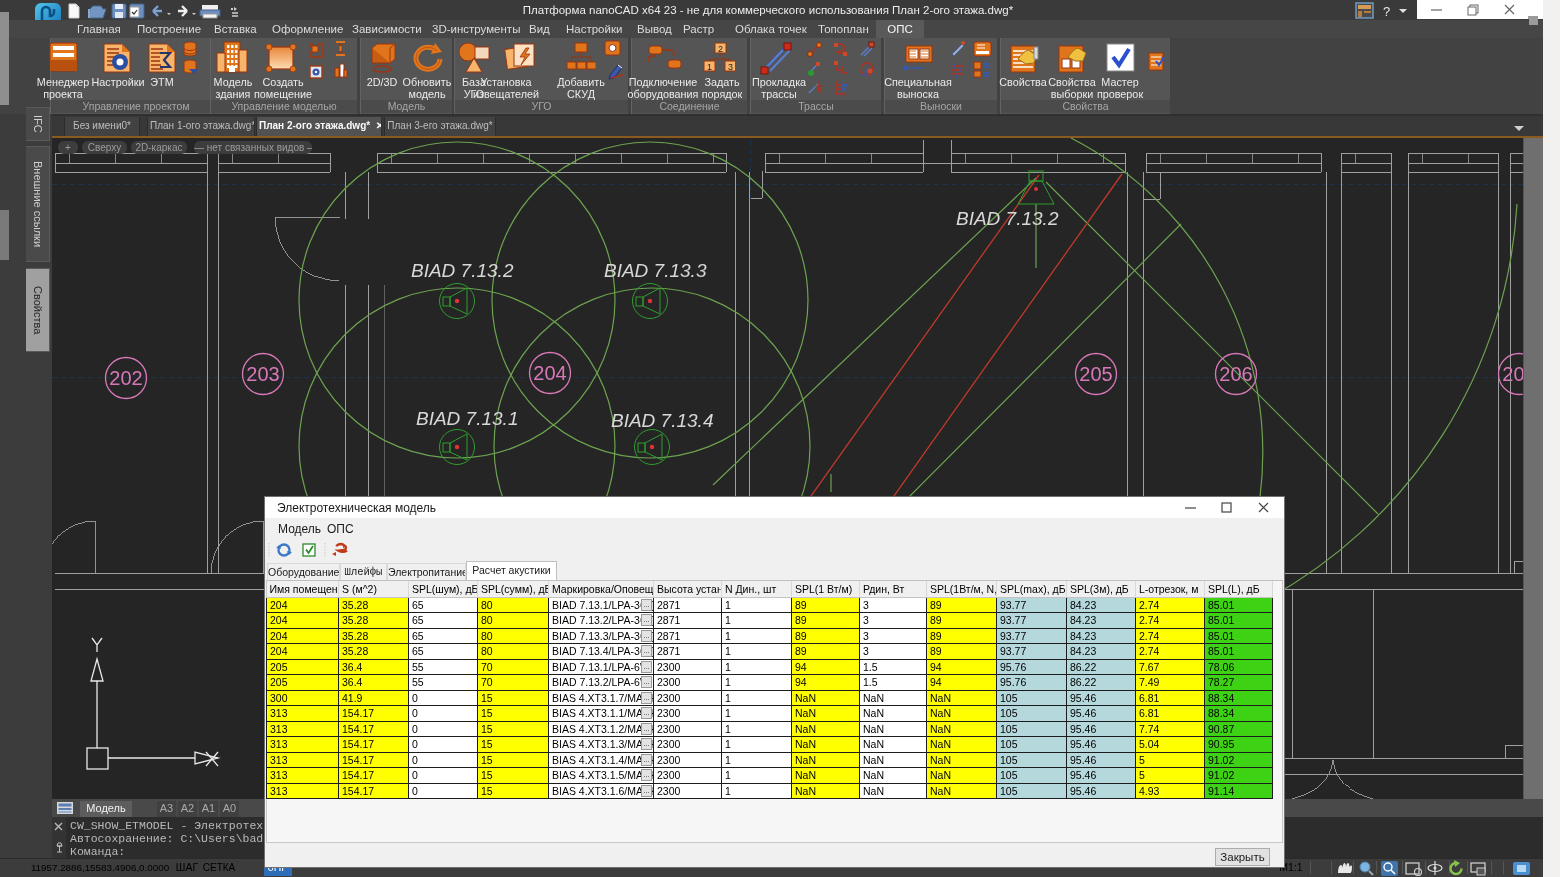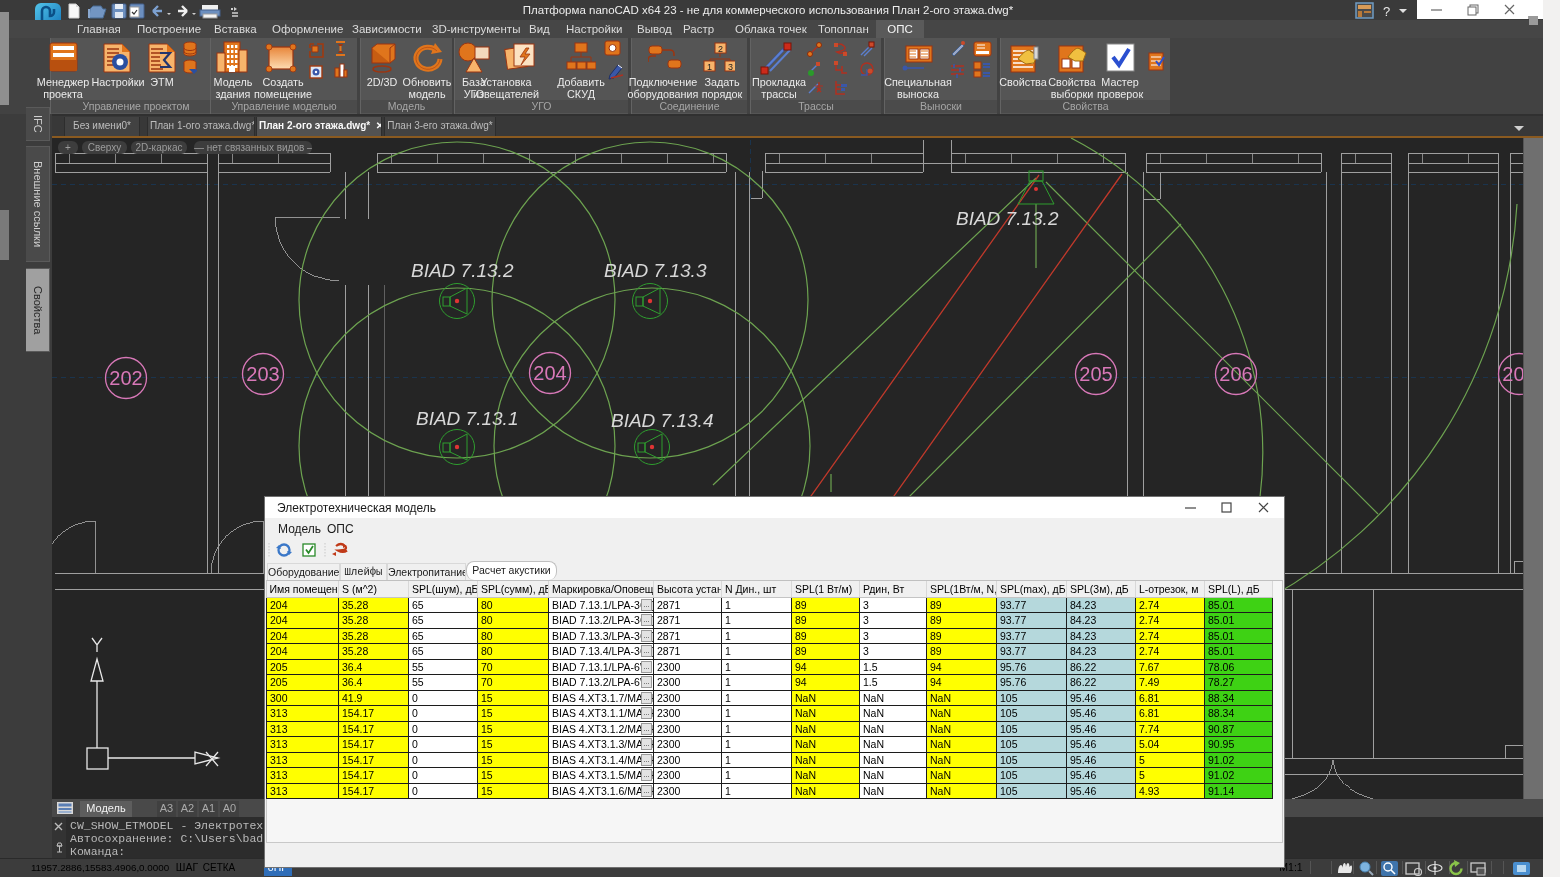--- a/index.html
+++ b/index.html
@@ -616,21 +616,21 @@
       </g>
 <rect x="38" y="4" width="12" height="12" fill="#fff" stroke="#2a8a2a" stroke-width="1.3"></rect>
       <path d="M41 9.5 l2.5 3.5 4.5 -7" stroke="#2a8a2a" stroke-width="1.8" fill="none"></path>
 <path d="M71 6 q5 -4 9 0 t-7 4.5 q5 3 9 0" stroke="#c03a18" stroke-width="2.2" fill="none"></path>
 <path d="M78 4 l4 2 -4 2 z M71 12 l-4 2 4 2 z" fill="#c03a18"></path>
 </svg>
 <div class="dtabs">
 <div class="dtb" style="left:2px;width:73px;">Оборудование</div>
 <div class="dtb" style="left:75px;width:47px;font-family:Liberation Mono, monospace;">Шлейфы</div>
 <div class="dtb" style="left:122px;width:79px;">Электропитание</div>
-<div class="dtb act" style="left:201px;width:91px;border-radius:8px;">Расчет акустики</div>
+<div class="dtb act" style="left:201px;width:91px;">Расчет акустики</div>
 </div>
 <div id="dtablepanel"></div>
 <table class="grid abs" style="left:1px;top:84px;">
       <colgroup>
         <col style="width:72px">
         <col style="width:70px">
         <col style="width:69px">
         <col style="width:71px">
         <col style="width:105px">
         <col style="width:68px">
@@ -863,12 +863,15 @@
           <td class="Y">NaN</td>
           <td class="W">NaN</td>
           <td class="Y">NaN</td>
           <td class="B">105</td>
           <td class="B">95.46</td>
           <td class="Y">4.93</td>
           <td class="G">91.14</td>
         </tr>
       </tbody>
     </table>
+<div id="dlgbottom">
+      <div id="closebtn">Закрыть</div>
+    </div>
 </div>
 </body></html>

